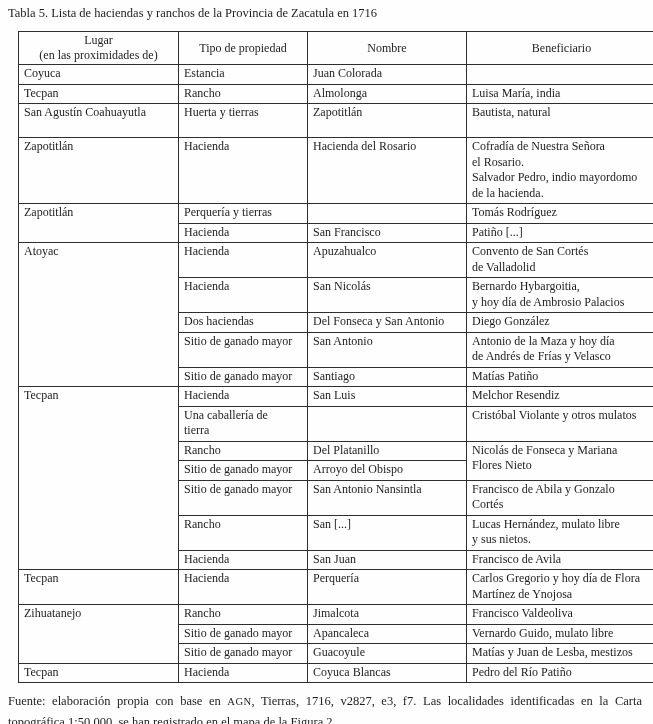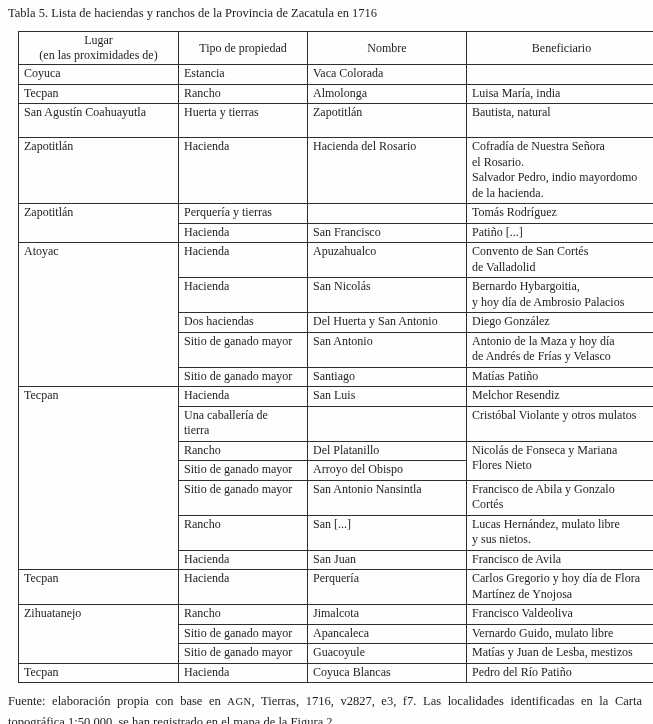--- a/index.html
+++ b/index.html
@@ -36,21 +36,21 @@
 (en las proximidades de)</th>
           <th>Tipo de propiedad</th>
           <th>Nombre</th>
           <th>Beneficiario</th>
         </tr>
       </thead>
       <tbody>
         <tr>
           <td>Coyuca</td>
           <td>Estancia</td>
-          <td>Vaca Colorada</td>
+          <td>Juan Colorada</td>
           <td></td>
         </tr>
         <tr>
           <td>Tecpan</td>
           <td>Rancho</td>
           <td>Almolonga</td>
           <td>Luisa María, india</td>
         </tr>
         <tr style="height: 34px;">
           <td>San Agustín Coahuayutla</td>
@@ -86,21 +86,21 @@
 de Valladolid</td>
         </tr>
         <tr>
           <td>Hacienda</td>
           <td>San Nicolás</td>
           <td>Bernardo Hybargoitia,
 y hoy día de Ambrosio Palacios</td>
         </tr>
         <tr>
           <td>Dos haciendas</td>
-          <td>Del Huerta y San Antonio</td>
+          <td>Del Fonseca y San Antonio</td>
           <td>Diego González</td>
         </tr>
         <tr>
           <td>Sitio de ganado mayor</td>
           <td>San Antonio</td>
           <td>Antonio de la Maza y hoy día
 de Andrés de Frías y Velasco</td>
         </tr>
         <tr>
           <td>Sitio de ganado mayor</td>

